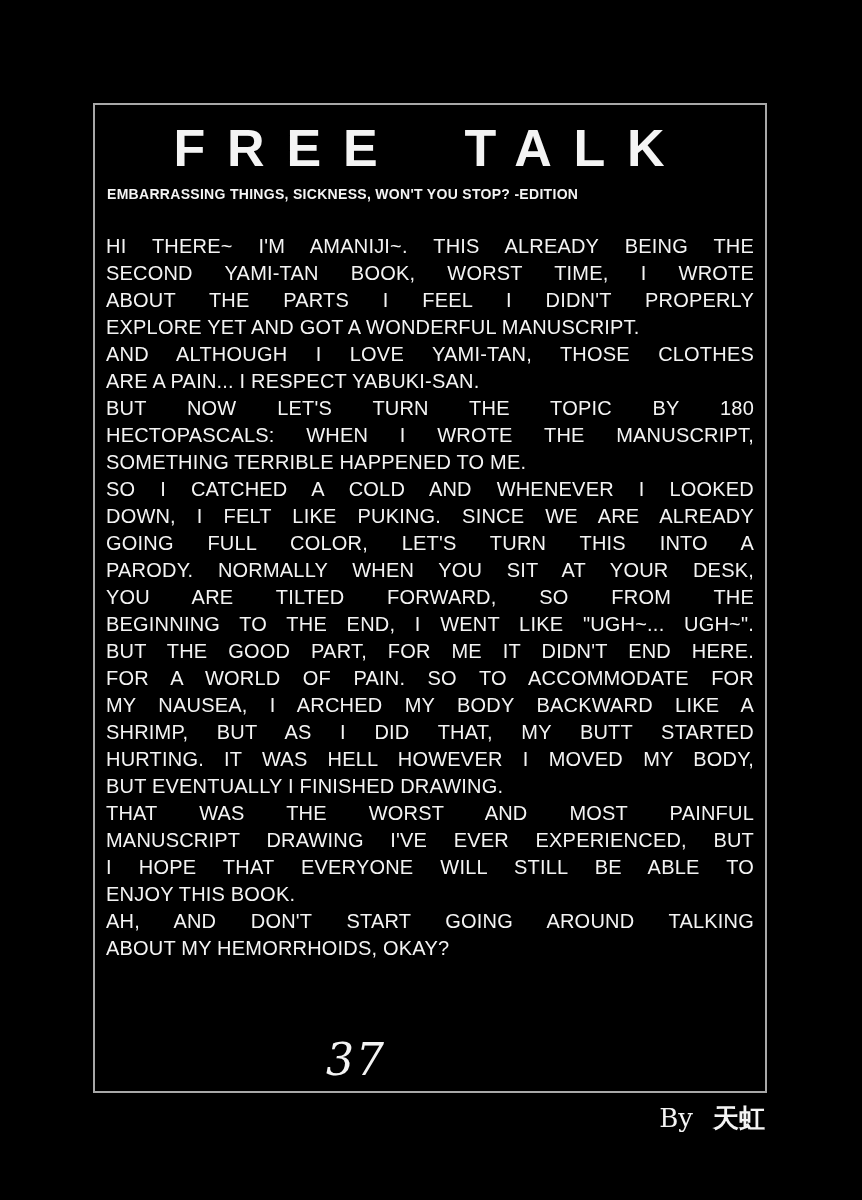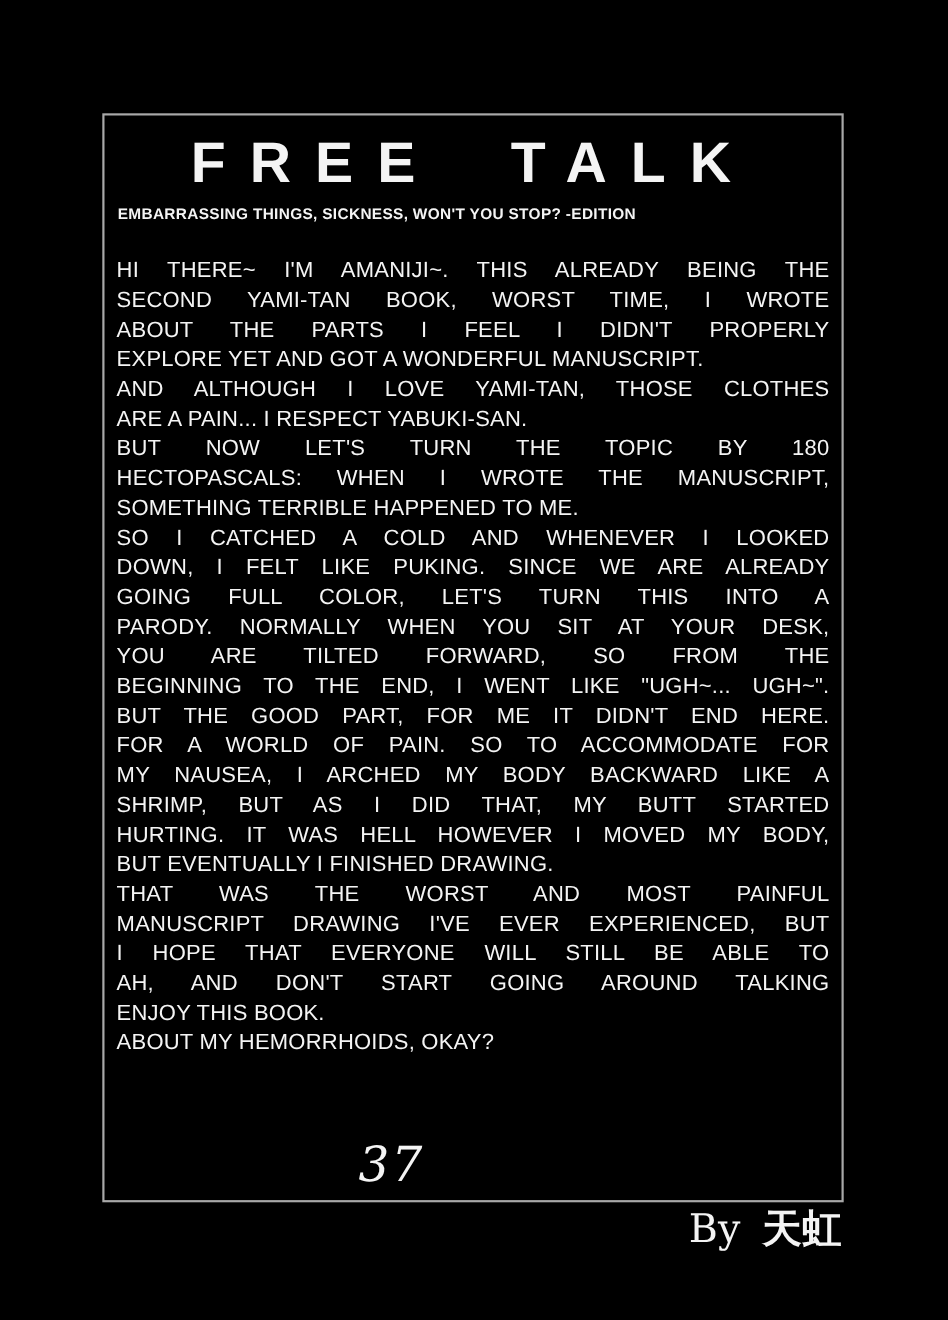--- a/index.html
+++ b/index.html
@@ -70,21 +70,21 @@
     font-style: italic;
     font-size: 44px;
     line-height: 48px;
     letter-spacing: 2px;
     color: var(--text);
   }
   .credit {
     position: absolute;
     right: 97px; top: 1102px;
     font-family: "DejaVu Serif", "Liberation Serif", serif;
-    font-size: 36px;
+    font-size: 26px;
     line-height: 32px;
     color: var(--text);
     white-space: nowrap;
   }
   .credit .by { margin-right: 20px; }
   .credit .name { font-family: "DejaVu Sans", sans-serif; font-weight: 700; }
 </style>
 </head>
 <body>
 
@@ -110,22 +110,22 @@
         <div class="line">BEGINNING TO THE END, I WENT LIKE "UGH~... UGH~".</div>
         <div class="line">BUT THE GOOD PART, FOR ME IT DIDN'T END HERE.</div>
         <div class="line">FOR A WORLD OF PAIN. SO TO ACCOMMODATE FOR</div>
         <div class="line">MY NAUSEA, I ARCHED MY BODY BACKWARD LIKE A</div>
         <div class="line">SHRIMP, BUT AS I DID THAT, MY BUTT STARTED</div>
         <div class="line">HURTING. IT WAS HELL HOWEVER I MOVED MY BODY,</div>
         <div class="line par-end">BUT EVENTUALLY I FINISHED DRAWING.</div>
         <div class="line">THAT WAS THE WORST AND MOST PAINFUL</div>
         <div class="line">MANUSCRIPT DRAWING I'VE EVER EXPERIENCED, BUT</div>
         <div class="line">I HOPE THAT EVERYONE WILL STILL BE ABLE TO</div>
+        <div class="line par-end">ENJOY THIS BOOK.</div>
         <div class="line">AH, AND DON'T START GOING AROUND TALKING</div>
-        <div class="line par-end">ENJOY THIS BOOK.</div>
         <div class="line par-end">ABOUT MY HEMORRHOIDS, OKAY?</div>
       </div>
   </div>
   <div class="page-number">37</div>
   <div class="credit">
     <span class="by">By</span><span class="name">天虹</span>
   </div>
 </div>
 
 </body></html>

